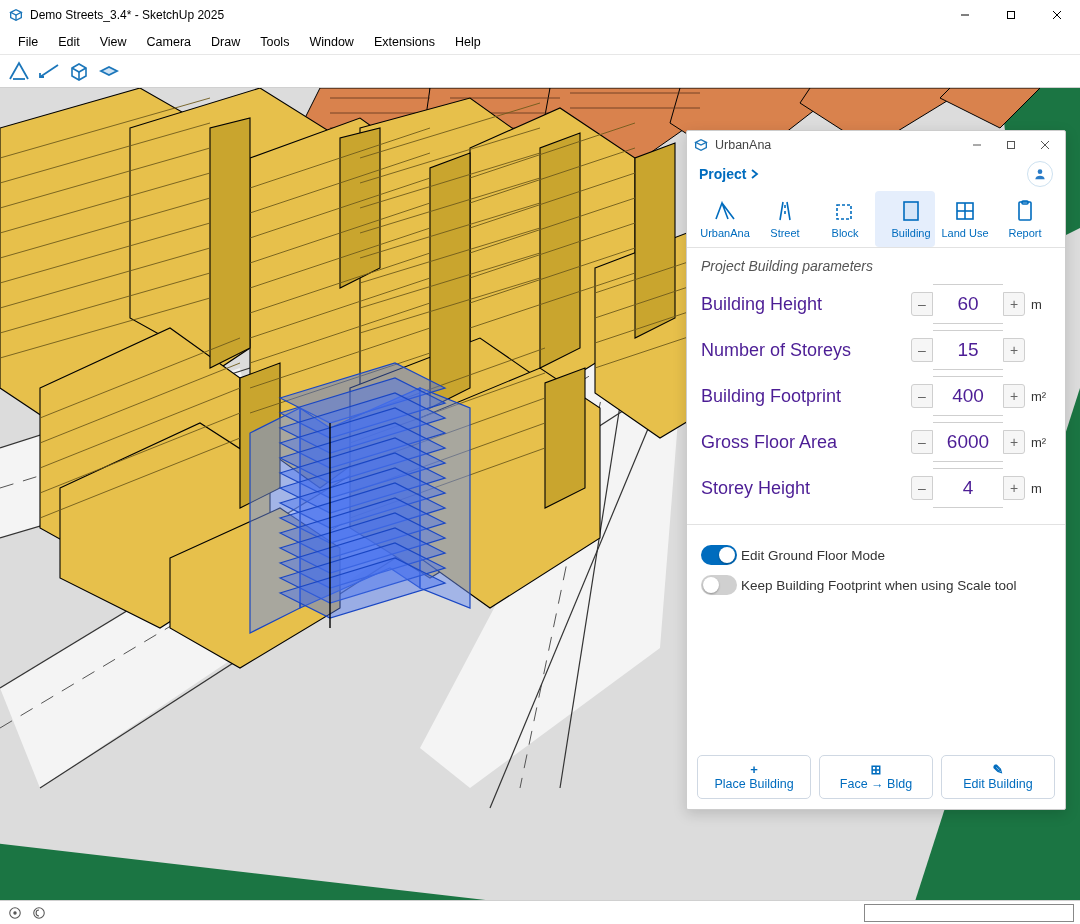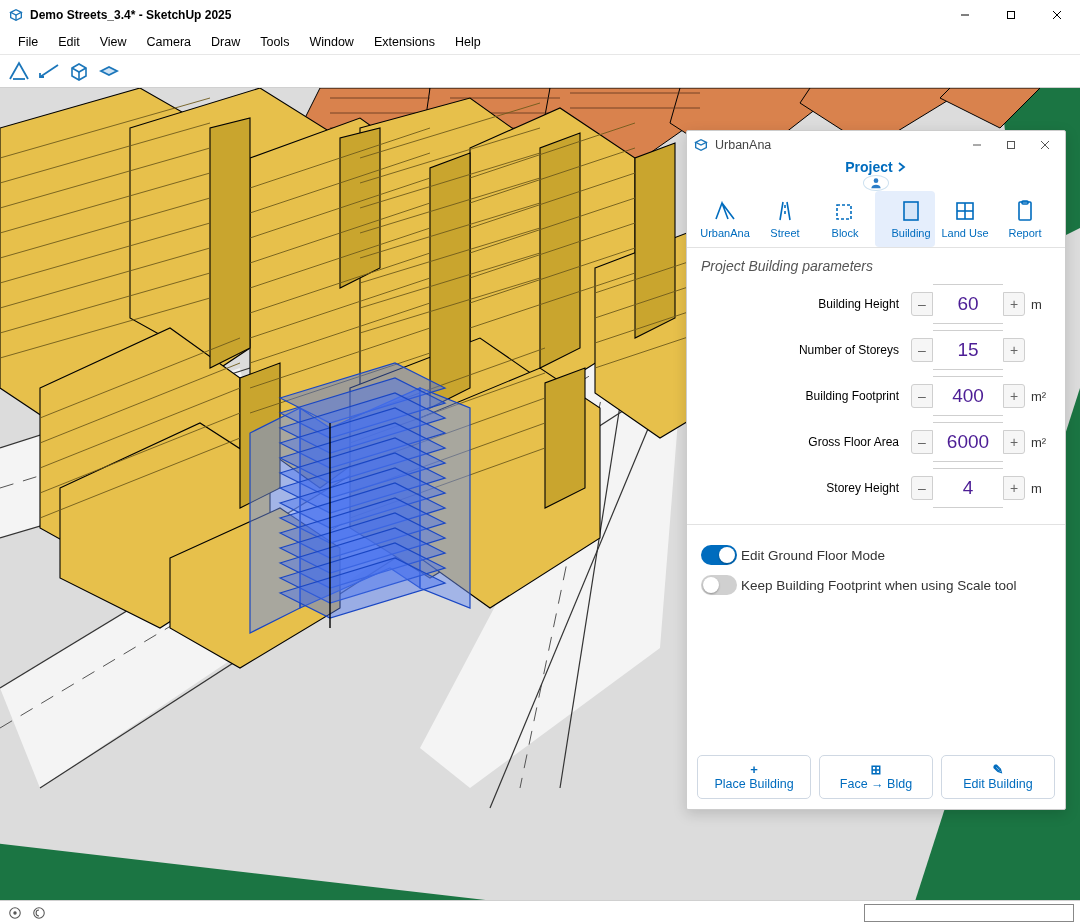--- a/index.html
+++ b/index.html
@@ -1,19 +1,19 @@
 <!DOCTYPE html>
 <html><head>
 <meta charset="utf-8">
 <style>
   * { box-sizing: border-box; margin: 0; padding: 0; font-family: "Segoe UI", Tahoma, sans-serif; }
   html, body { width: 1080px; height: 924px; overflow: hidden; background: #fff; }
 
   
-  .titlebar { height: 30px; display: flex; align-items: center; padding-left: 8px; border-bottom: 0; font-weight: bold; }
+  .titlebar { height: 30px; display: flex; align-items: center; padding-left: 8px; border-bottom: 0; }
   .titlebar .app-icon { width: 16px; height: 16px; margin-right: 6px; color: #1b76ba; display:flex; align-items:center; }
   .titlebar .title { font-size: 12px; color: #000; }
   .titlebar .spacer { flex: 1; }
   .win-controls { display: flex; }
   .win-btn { width: 46px; height: 30px; display:flex; align-items:center; justify-content:center; font-size:10px; }
 
   
   .menubar { height: 24px; display:flex; align-items:center; padding: 0 8px; gap: 0; border-bottom: 0; }
   .menubar .menuitem { padding: 2px 10px; font-size: 12.5px; color:#000; cursor:default; }
 
@@ -31,34 +31,34 @@
   .statusbar .sbox { margin-left:auto; width:210px; height:18px; border:1px solid #888; background:#fff; }
 
   
   .panel { position:absolute; top:130px; left:686px; width:380px; height:680px; background:#fff; border:1px solid #ccc; border-radius:2px; box-shadow:0 4px 14px rgba(0,0,0,.15); display:flex; flex-direction:column; }
   .panel-titlebar { height:28px; display:flex; align-items:center; padding:0 6px; gap:6px; }
   .panel-titlebar .picon { width:16px; height:16px; color:#1b76ba; display:flex; align-items:center;}
   .panel-titlebar .ptitle { font-size:12.5px; color:#444; }
   .panel-titlebar .spacer { flex:1; }
   .panel-titlebar .pwin { width:28px; height:26px; display:flex; align-items:center; justify-content:center; color:#666; font-size:10px;}
 
-  .panel-crumb { height:30px; display:flex; align-items:center; padding:0 12px; justify-content:space-between;flex-direction:column; }
+  .panel-crumb { height:30px; display:flex; align-items:center; padding:0 12px; justify-content:space-between; }
   .panel-crumb .crumb { color:#006cbe; font-weight:600; font-size:14px; display:flex; align-items:center; gap:4px; }
   .panel-crumb .avatar { width:26px; height:26px; border:1px solid #cde1f0; border-radius:50%; display:flex; align-items:center; justify-content:center; color:#2a7cc7; }
 
   .panel-tabs { height:58px; display:flex; padding: 2px 8px 0 8px; gap:0; }
   .ptab { width:60px; display:flex; flex-direction:column; align-items:center; justify-content:center; font-size:11px; color:#006cbe; gap:4px; border-radius:4px; cursor:default; }
   .ptab.active { background:#e5eefc; color:#006cbe;padding-left:12px; }
   .ptab svg { width:24px; height:24px; stroke:#006cbe; fill:none; stroke-width:1.6; }
   .ptab.active svg { stroke:#006cbe; fill:#006cbe11; }
 
   .panel-section { border-top:1px solid #e2e2e2; padding:10px 14px; }
   .sec-title { font-size:14px; color:#555; margin-bottom:10px;font-style:italic; }
   .param-row { display:flex; align-items:center; margin:6px 0; }
-  .param-row .plabel { flex:1; text-align:right; padding-right:12px; font-size:12px; color:#000000; }
+  .param-row .plabel { flex:1; padding-right:12px; font-size:18px; color:#4c1d95; }
   .stepper { display:flex; align-items:center; }
   .step { width:22px; height:24px; border:1px solid #cfcfcf; background:#f6f6f6; display:flex; align-items:center; justify-content:center; font-size:14px; color:#666; cursor:pointer; }
   .step.left{ border-radius:3px 0 0 3px; }
   .step.right{ border-radius:0 3px 3px 0; }
   .stepval { width:70px; height:40px; border-top:1px solid #cfcfcf; border-bottom:1px solid #cfcfcf; display:flex; align-items:center; justify-content:center; font-size:19px; color:#4c1d95;}
   .unit { width:26px; padding-left:6px; font-size:13px; color:#333; }
 
   .toggle-row { display:flex; align-items:center; gap:4px; margin:10px 0; }
   .toggle { width:36px; height:20px; border-radius:10px; background:#d0d0d0; position:relative; }
   .toggle .knob { position:absolute; top:2px; left:2px; width:16px; height:16px; border-radius:50%; background:#fff; box-shadow:0 1px 2px rgba(0,0,0,.3); }

